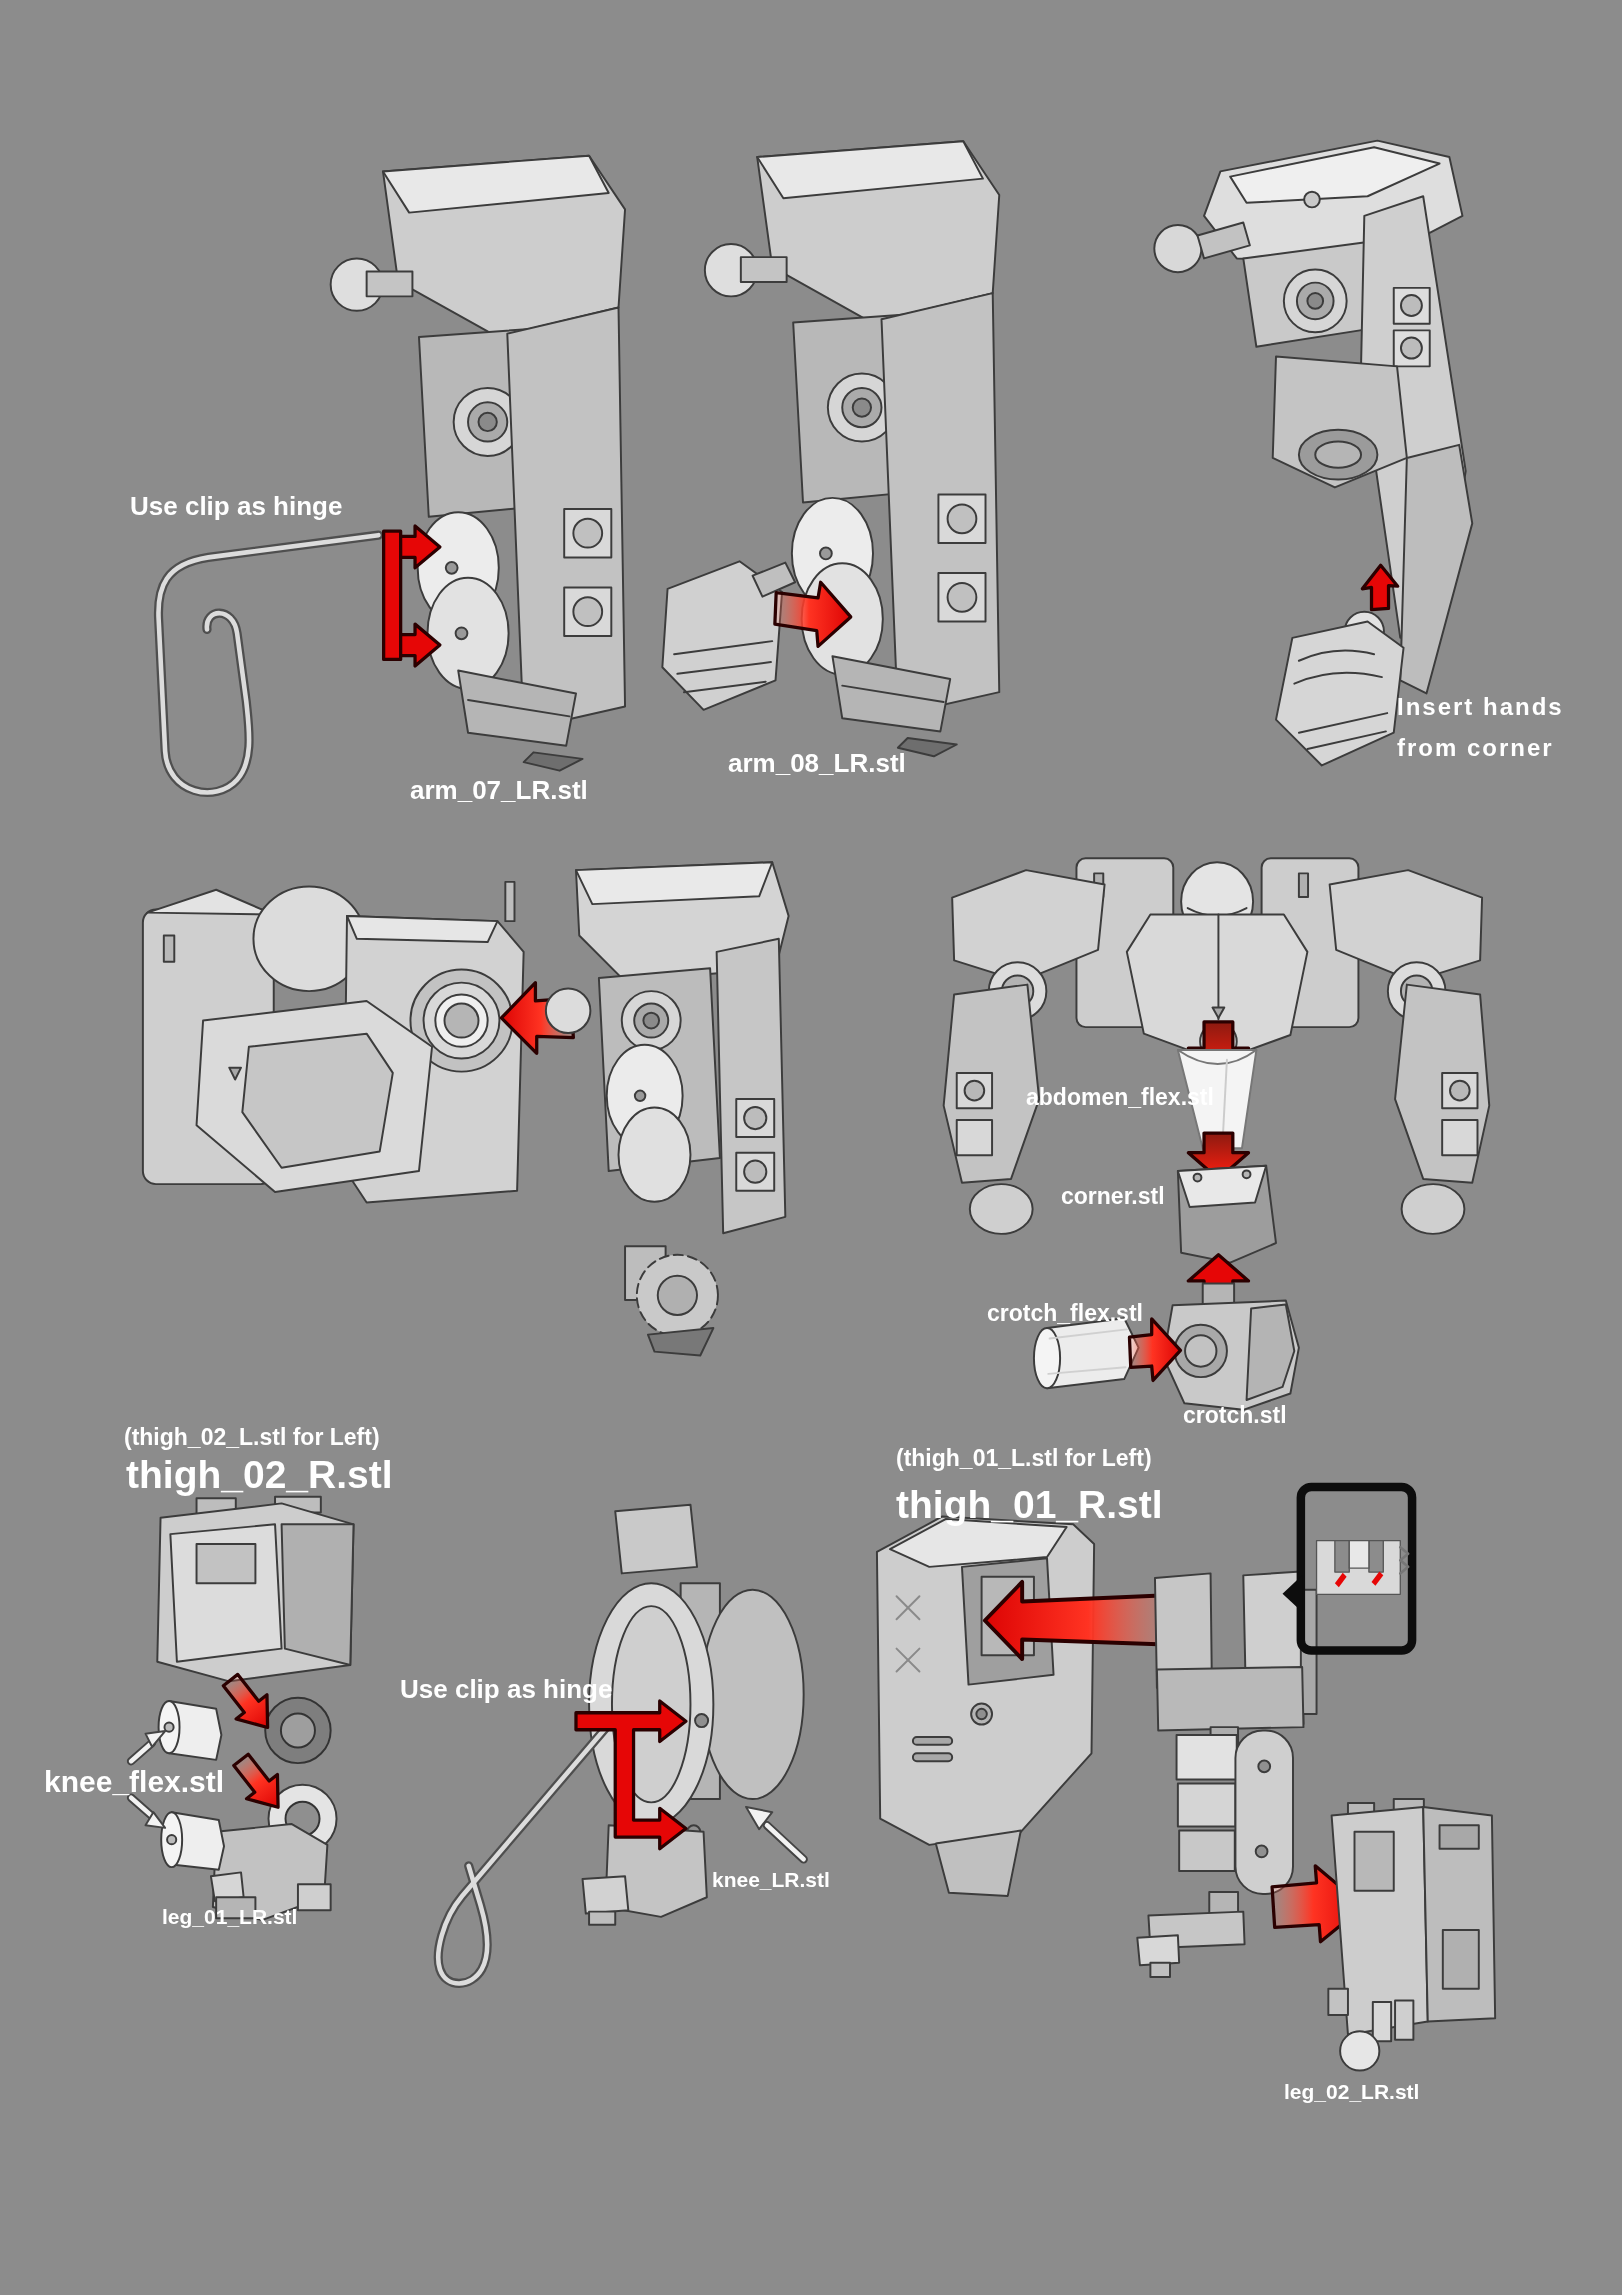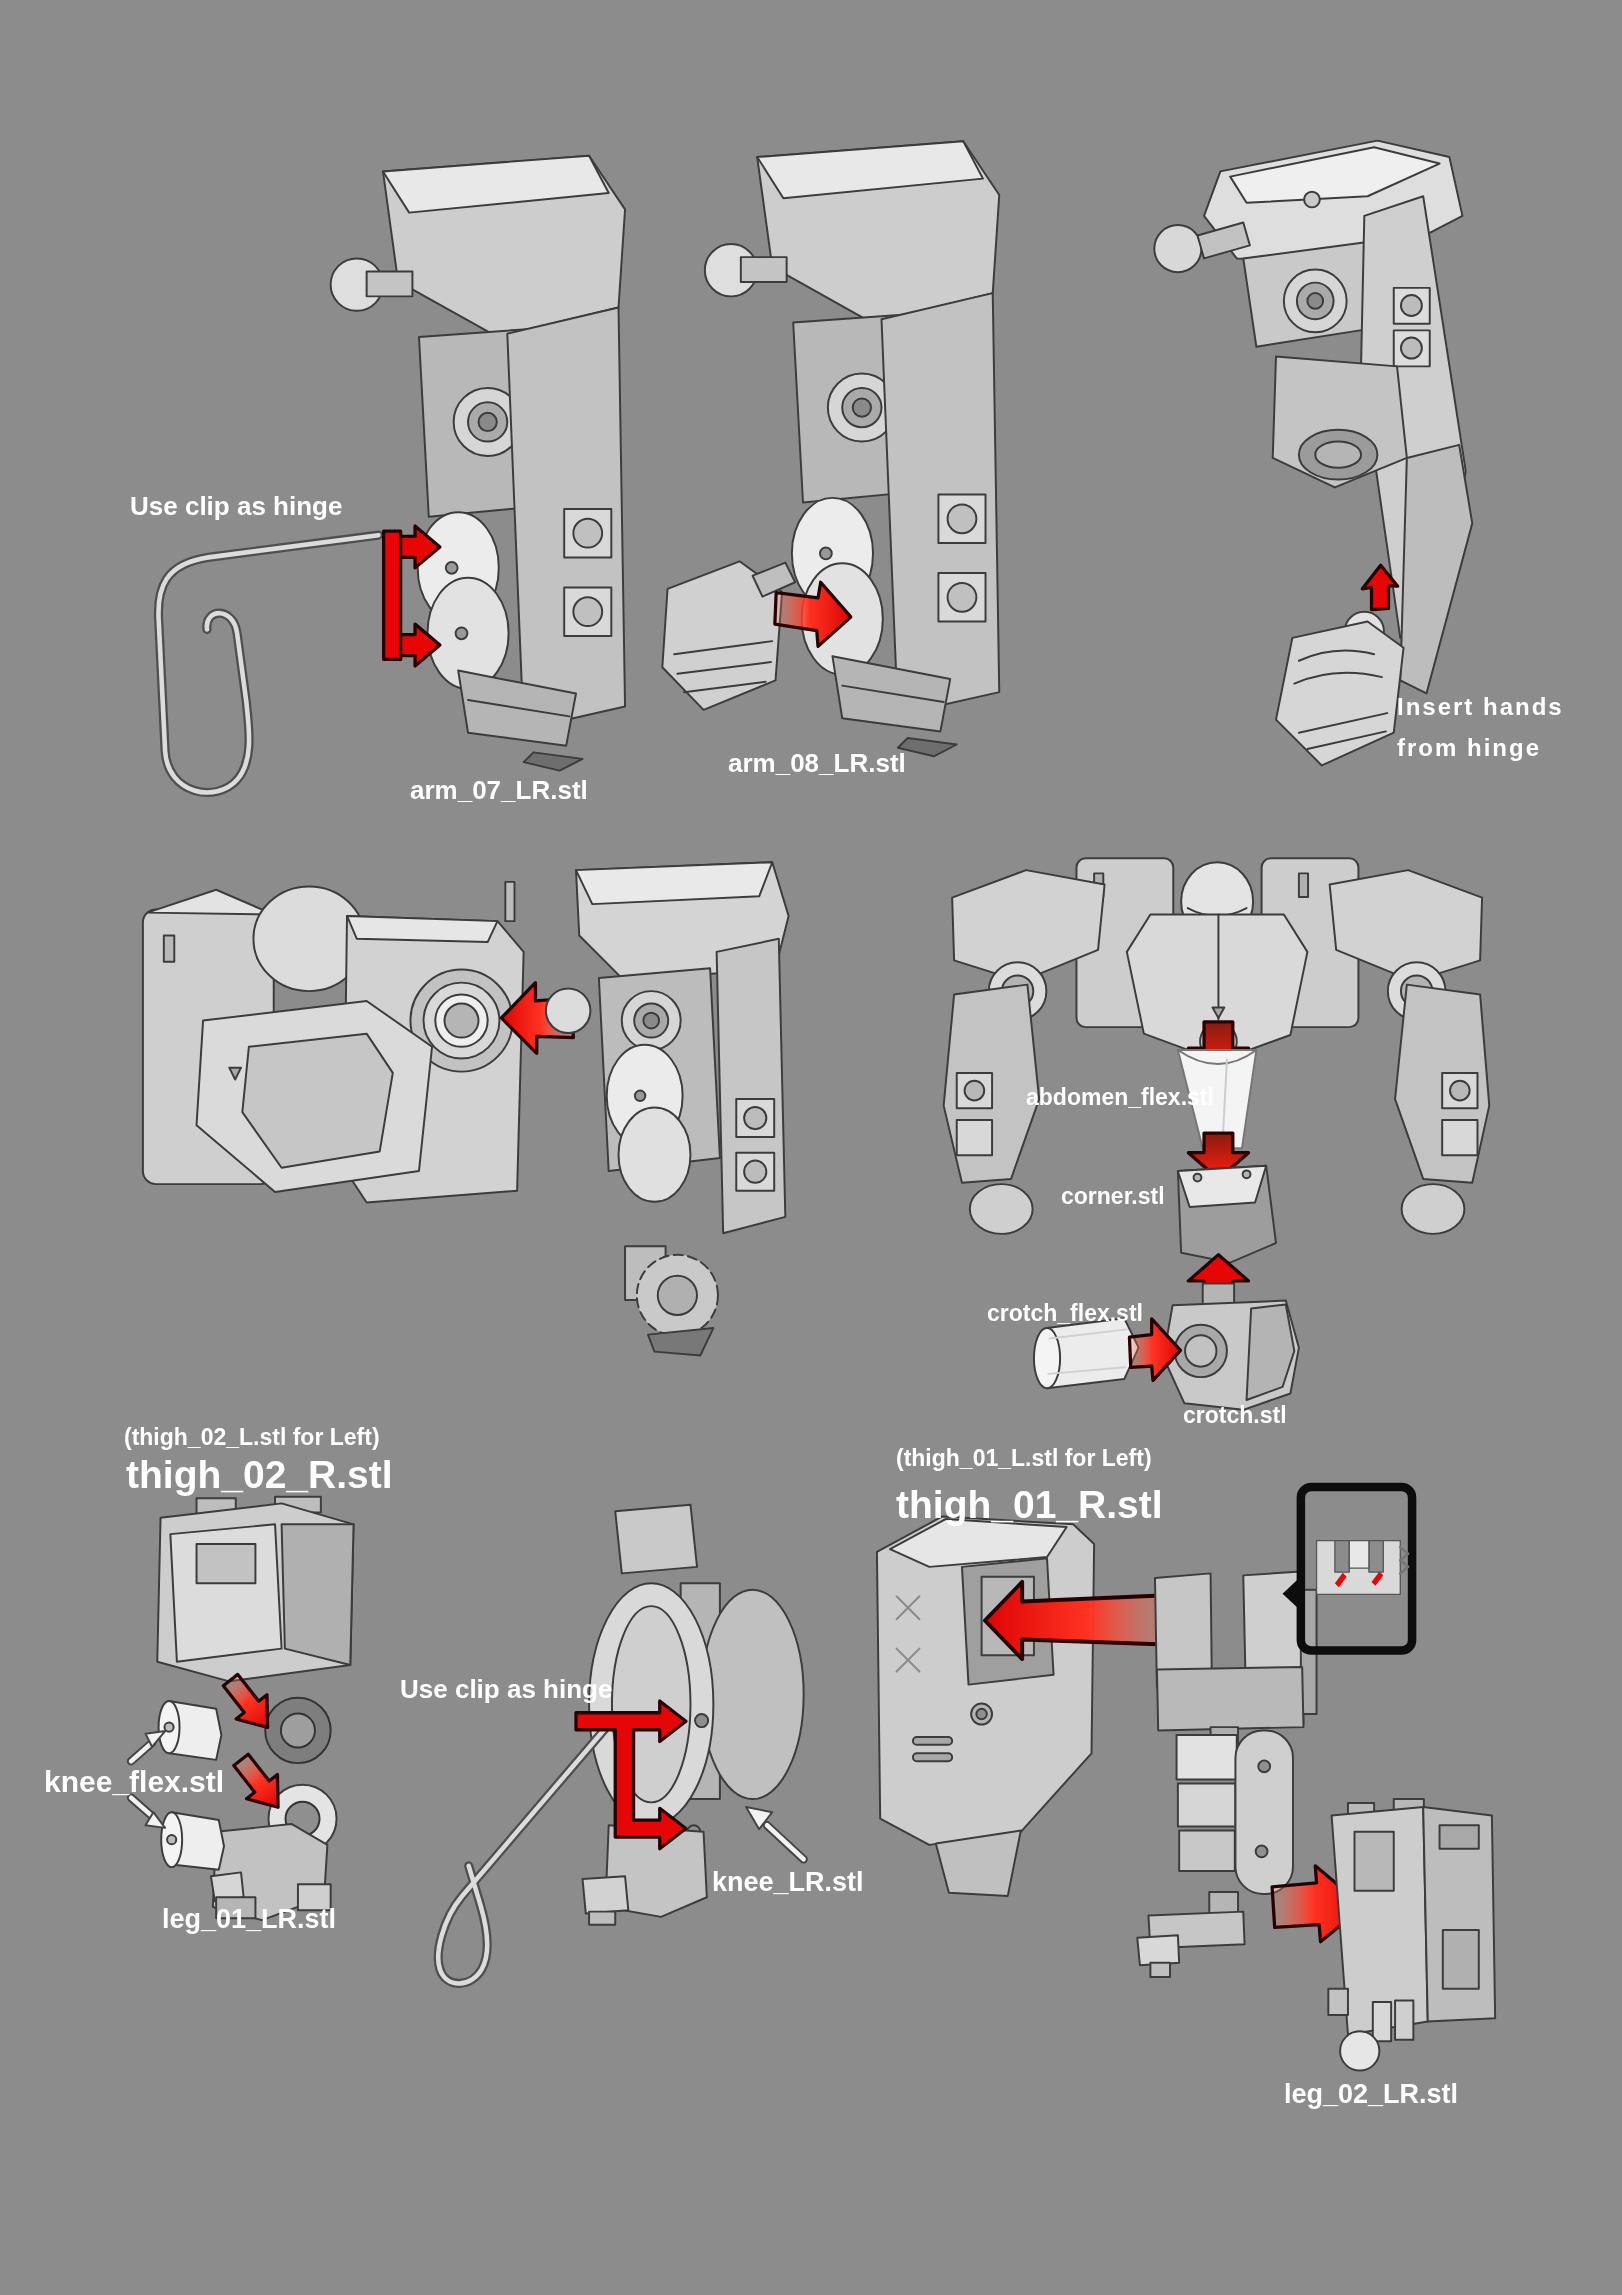--- a/index.html
+++ b/index.html
@@ -5,21 +5,21 @@
   html,body{margin:0;padding:0;background:#8c8c8c;}
   .canvas{position:relative;width:1623px;height:2295px;background:#8c8c8c;overflow:hidden;
           font-family:"Liberation Sans",sans-serif;}
   .art{position:absolute;left:0;top:0;width:1623px;height:2295px;}
   .lbl{position:absolute;color:#ffffff;font-weight:bold;white-space:nowrap;line-height:1.1;
        font-family:"Liberation Sans",sans-serif;}
   .s30{font-size:23px}
   .s34{font-size:24px;letter-spacing:2px}
   .s38{font-size:30px}
   .s40{font-size:26px}
-  .s42{font-size:27px}
+  .s42{font-size:21px}
   .s44{font-size:39px}
 </style>
 </head>
 <body>
 
 <div class="canvas" style="background: rgb(140, 140, 140);">
 
 <svg class="art" viewBox="0 0 2480 3508" stroke-linejoin="round" stroke-linecap="round">
   <defs>
     <linearGradient id="fadeL2R" x1="0" y1="0" x2="1" y2="0">
@@ -338,21 +338,21 @@
       <polygon points="2040,2420 2052,2404 2058,2410 2046,2426" fill="#e60606" stroke="none"></polygon>
       <polygon points="2096,2418 2108,2402 2114,2408 2102,2424" fill="#e60606" stroke="none"></polygon>
     </g>
   </g>
 </svg>
 
 <div class="lbl s40" style="left:130px;top:492px">Use clip as hinge</div>
 <div class="lbl s40" style="left:410px;top:776px">arm_07_LR.stl</div>
 <div class="lbl s40" style="left:728px;top:749px">arm_08_LR.stl</div>
 <div class="lbl s34" style="left:1397px;top:694px">Insert hands</div>
-<div class="lbl s34" style="left:1397px;top:735px">from hinge</div>
+<div class="lbl s34" style="left:1397px;top:735px">from corner</div>
 <div class="lbl s30" style="left:1026px;top:1085px">abdomen_flex.stl</div>
 <div class="lbl s30" style="left:1061px;top:1184px">corner.stl</div>
 <div class="lbl s30" style="left:987px;top:1301px">crotch_flex.stl</div>
 <div class="lbl s30" style="left:1183px;top:1403px">crotch.stl</div>
 <div class="lbl s30" style="left:124px;top:1425px">(thigh_02_L.stl for Left)</div>
 <div class="lbl s44" style="left:126px;top:1454px">thigh_02_R.stl</div>
 <div class="lbl s38" style="left:44px;top:1765px">knee_flex.stl</div>
 <div class="lbl s42" style="left:162px;top:1905px">leg_01_LR.stl</div>
 <div class="lbl s40" style="left:400px;top:1675px">Use clip as hinge</div>
 <div class="lbl s42" style="left:712px;top:1868px">knee_LR.stl</div>

